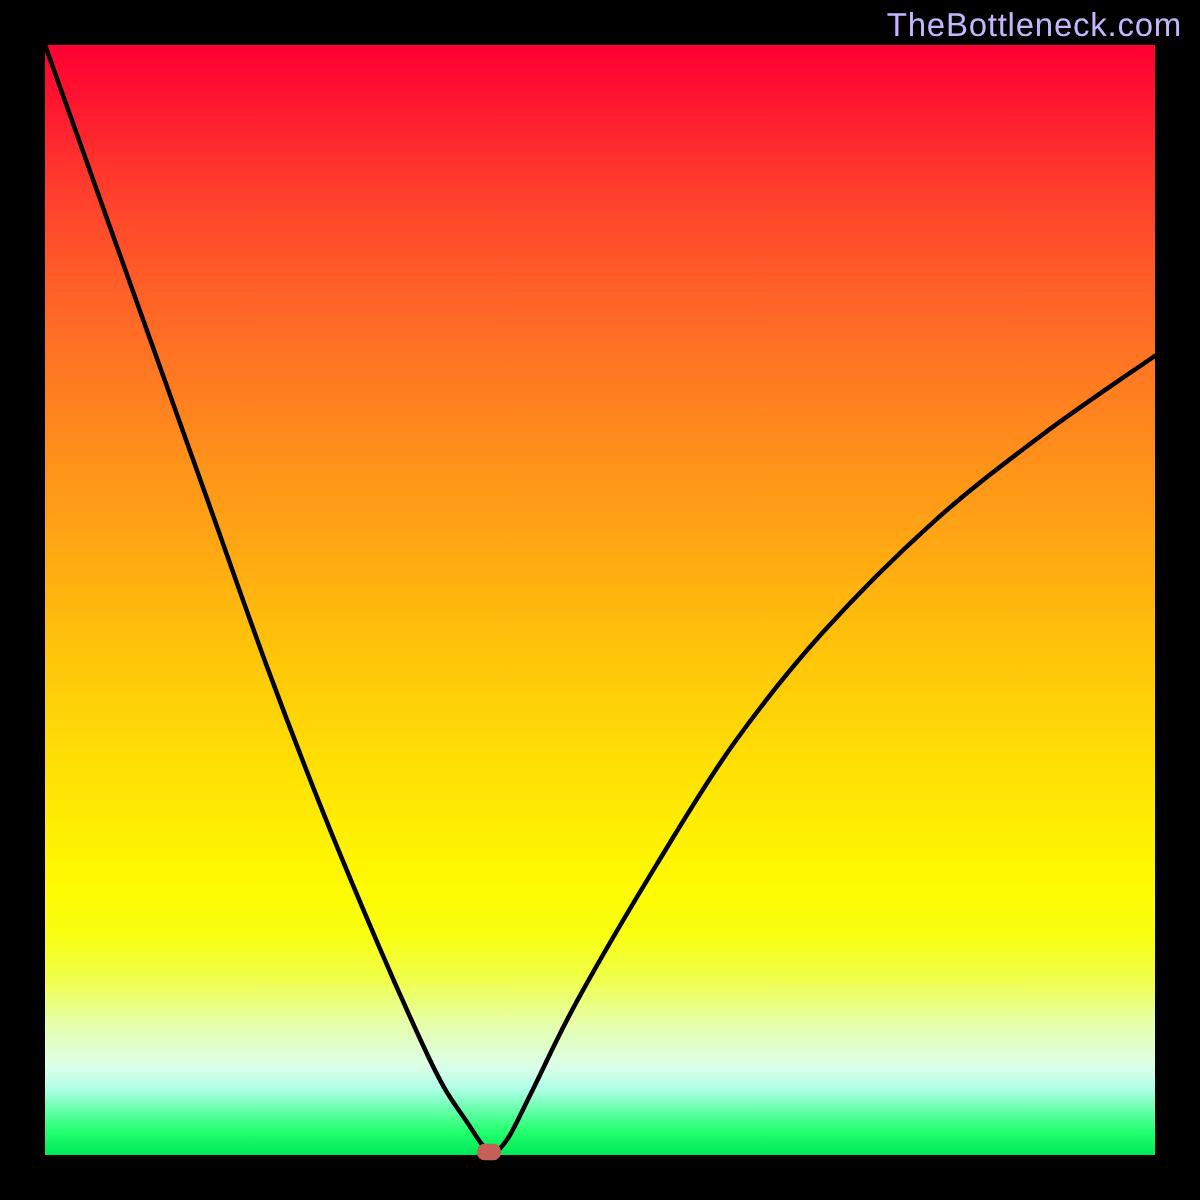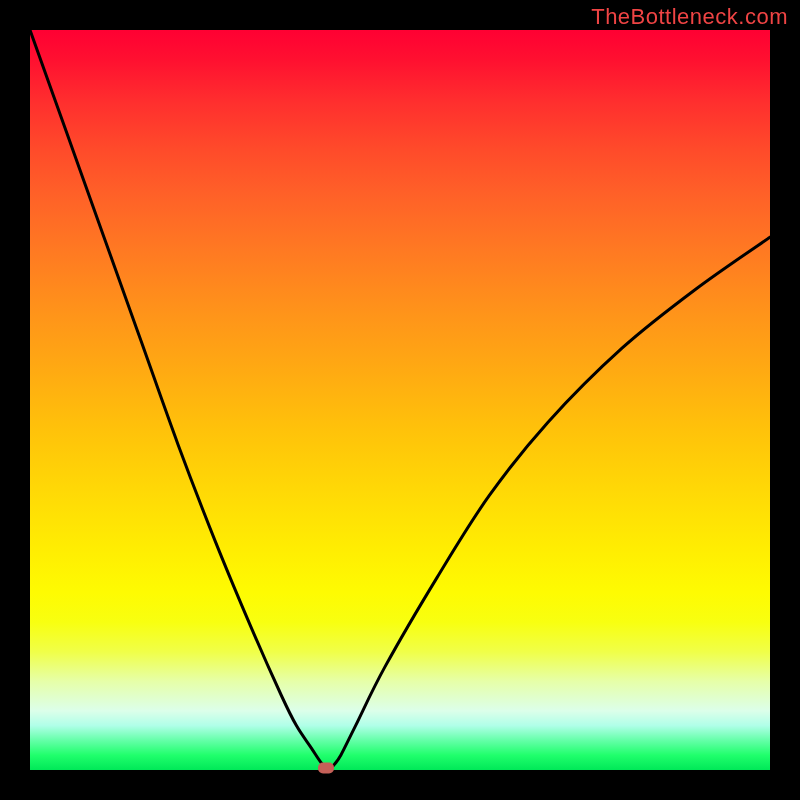--- a/index.html
+++ b/index.html
@@ -39,21 +39,21 @@
       #b0ffe8 94%,
       #64ffa8 96%,
       #20ff6c 98%,
       #00e858 100%);
   }
 
   .watermark {
     position: absolute;
     top: 4px;
     right: 12px;
-    color: #ef4444;
+    color: #c4b5fd;
     font-size: 22px;
     letter-spacing: 0.5px;
     font-weight: 400;
     z-index: 5;
   }
 
   .curve-svg {
     position: absolute;
     top: 30px; left: 30px;
     width: 740px; height: 740px;

